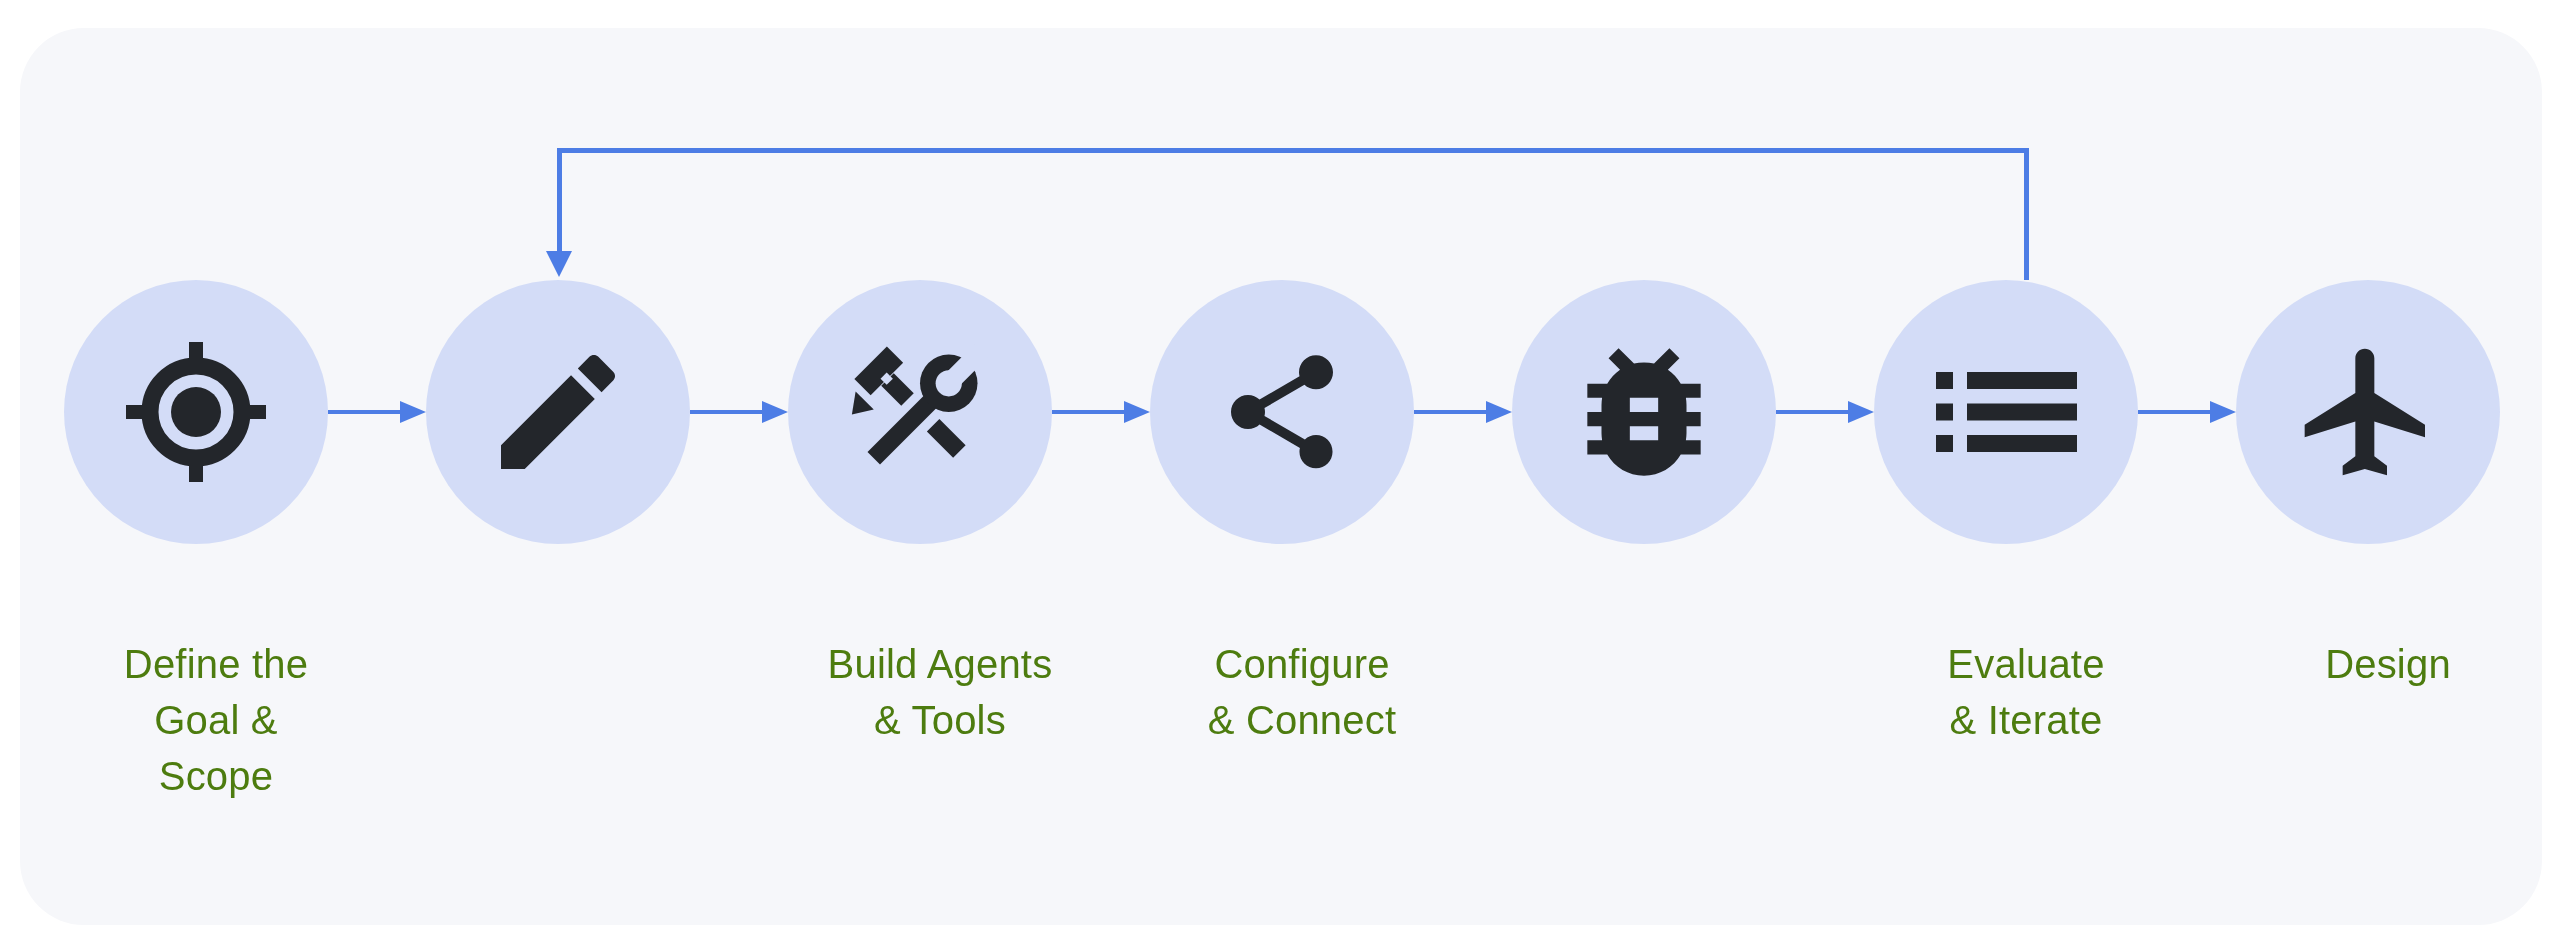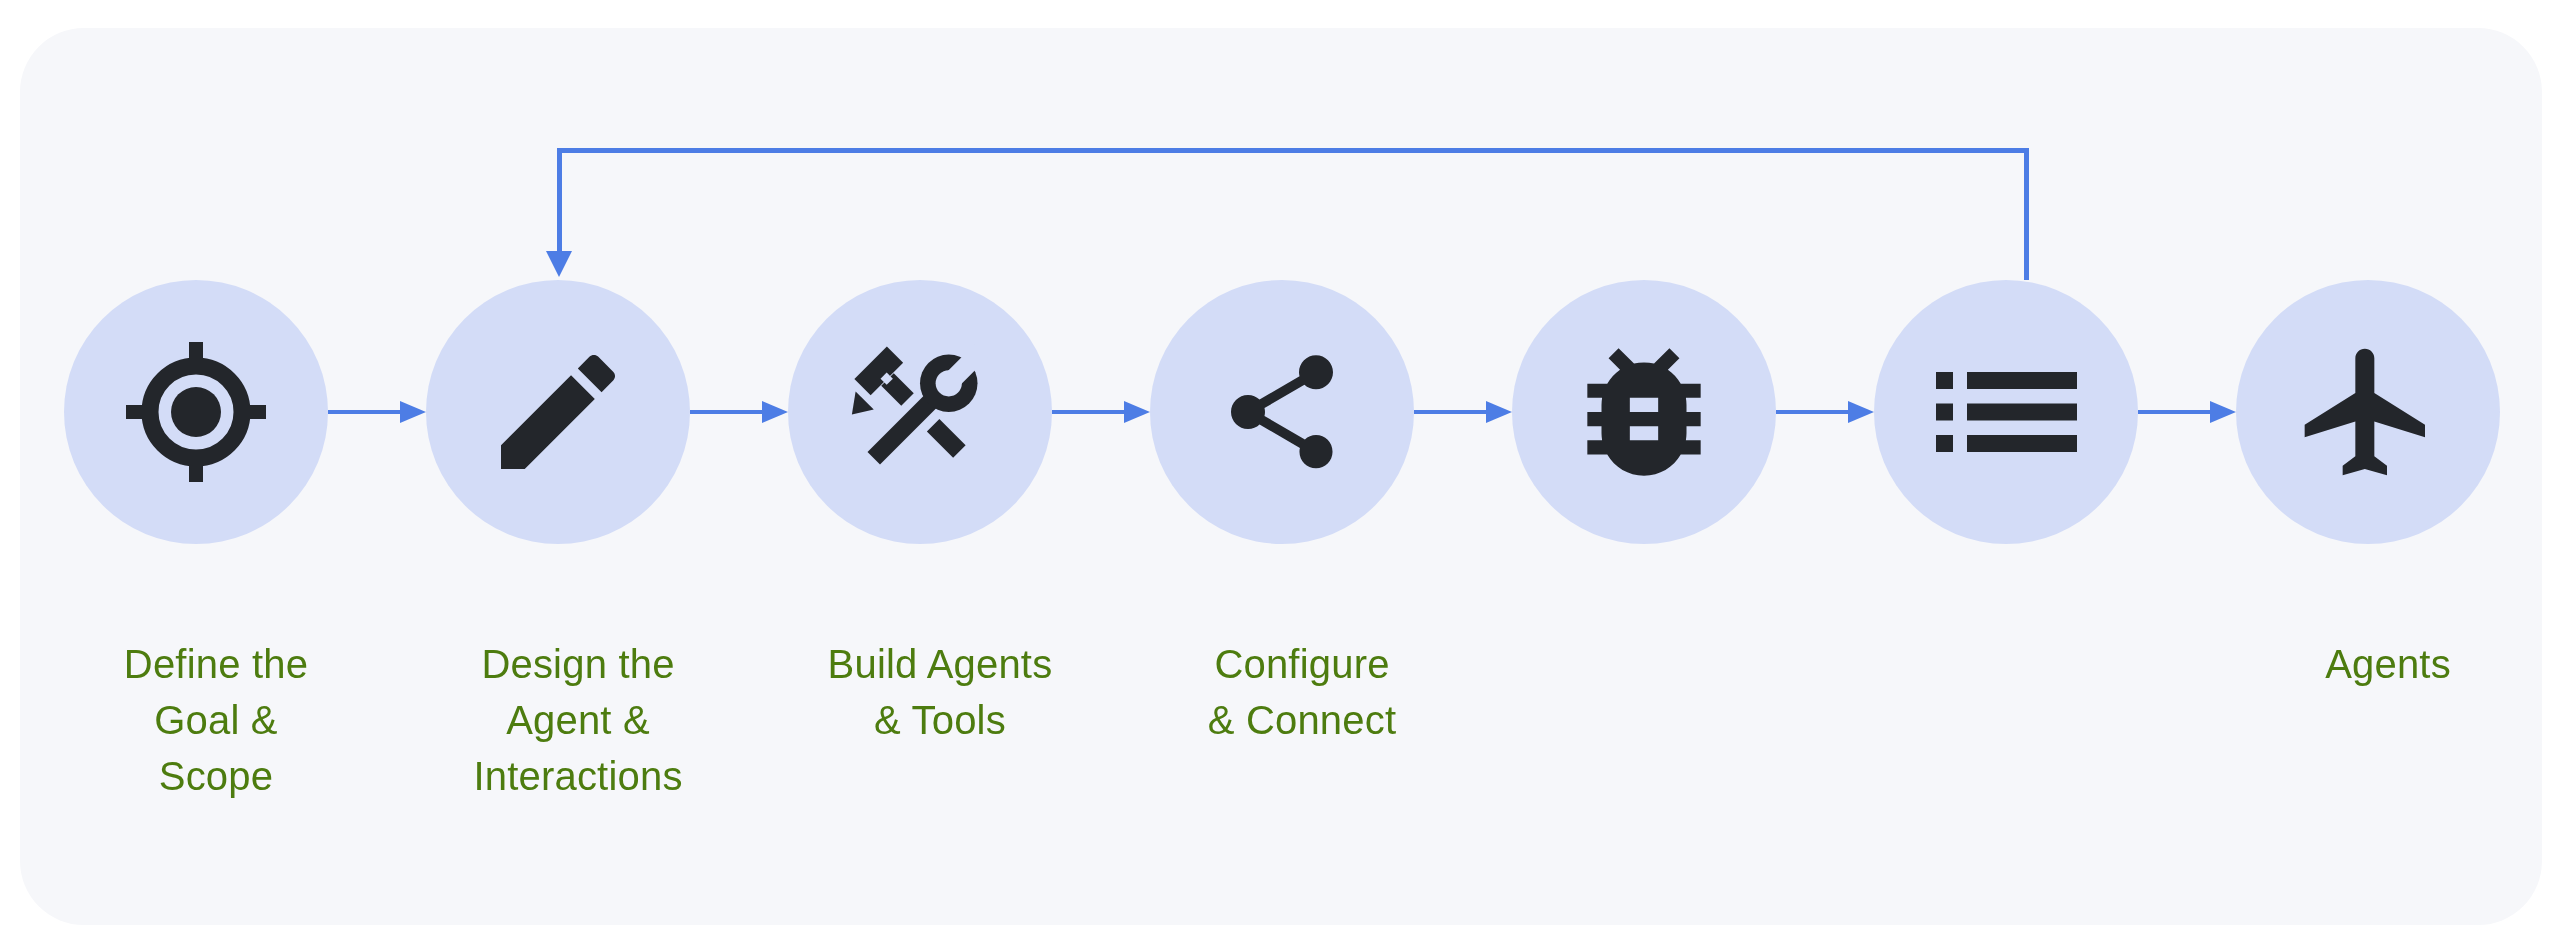--- a/index.html
+++ b/index.html
@@ -157,22 +157,21 @@
     <span>
       <svg width="152" height="152" viewBox="0 0 24 24" fill="#23262b">
         <path d="M21 16v-2l-8-5V3.5c0-.83-.67-1.5-1.5-1.5S10 2.67 10 3.5V9l-8 5v2l8-2.5V19l-2 1.5V22l3.5-1 3.5 1v-1.5L13 19v-5.5l8 2.5z"></path>
       </svg>
     </span>
   </div>
 
   <div class="step-label" style="left:36px;top:608px;">Define the
 Goal &amp;
 Scope</div>
-  <div class="step-label" style="left:398px;top:608px;">Design the
-Agent &amp;
-Interactions</div>
   <div class="step-label" style="left:760px;top:608px;">Build Agents
 &amp; Tools</div>
   <div class="step-label" style="left:1122px;top:608px;">Configure
 &amp; Connect</div>
-  <div class="step-label" style="left:2208px;top:608px;">Agents</div>
+  <div class="step-label" style="left:1846px;top:608px;">Evaluate
+&amp; Iterate</div>
+  <div class="step-label" style="left:2208px;top:608px;">Design</div>
 
 </div>
 
 </body></html>

